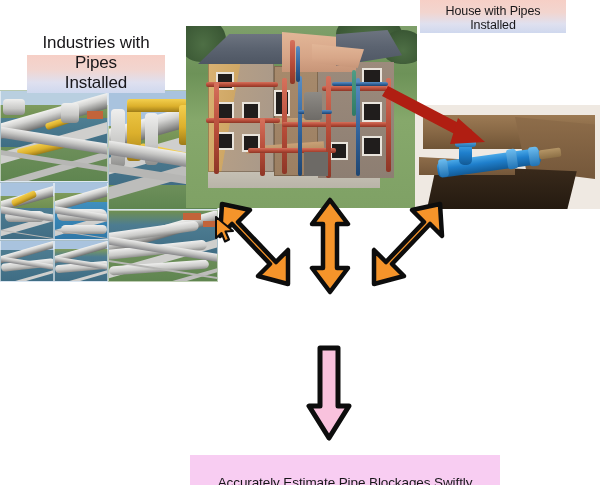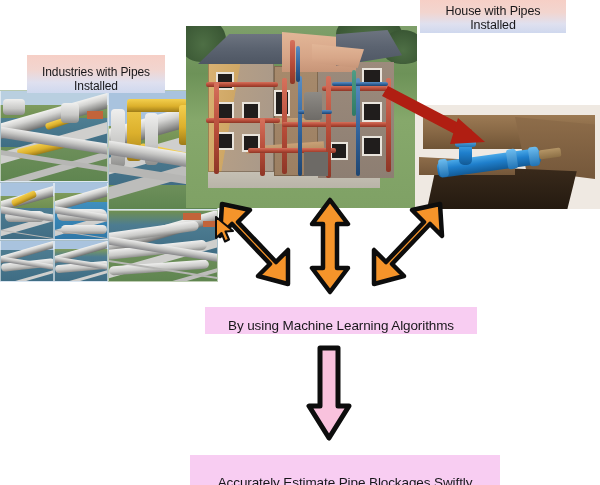--- a/index.html
+++ b/index.html
@@ -310,21 +310,21 @@
     <div class="clog-stub" style="left:124px; top:44px; width:22px; height:9px; transform:rotate(-8deg);"></div>
   </div>
 
   <svg class="arrow-svg" style="left:380px; top:80px;" width="130" height="75" viewBox="0 0 130 75">
     <g>
       <path d="M 8 6 L 92 50 L 86 60 L 2 16 Z" fill="#b01e12"></path>
       <path d="M 78 38 L 105 62 L 70 64 Z" fill="#b01e12"></path>
     </g>
   </svg>
 
-  <div class="label-box label-grad" style="left:27px; top:55px; width:138px; height:38px; font-size:12px;">
+  <div class="label-box label-grad" style="left:27px; top:55px; width:138px; height:38px; font-size:17px;">
     <div>
       <div>Industries with Pipes</div>
       <div>Installed</div>
     </div>
   </div>
 
   <div class="label-box label-grad" style="left:420px; top:0px; width:146px; height:33px; font-size:12.5px;">
     <div>
       <div>House with Pipes</div>
       <div>Installed</div>
@@ -337,23 +337,20 @@
   </svg>
 
   <svg class="arrow-svg" style="left:308px; top:198px;" width="44" height="96" viewBox="0 0 44 96">
     <path d="M 22 2 L 40 26 L 29 26 L 29 70 L 40 70 L 22 94 L 4 70 L 15 70 L 15 26 L 4 26 Z" fill="#f5942a" stroke="#0d0d0d" stroke-width="4.5" stroke-linejoin="round"></path>
   </svg>
 
   <svg class="arrow-svg" style="left:368px; top:200px;" width="78" height="90" viewBox="0 0 78 90">
     <path d="M 72 4 L 44 10 L 56 22 L 18 62 L 6 50 L 6 84 L 36 76 L 24 64 L 62 24 L 74 36 Z" fill="#f5942a" stroke="#0d0d0d" stroke-width="4.5" stroke-linejoin="round"></path>
   </svg>
 
-  <div class="label-box label-pink" style="left:205px; top:307px; width:272px; height:27px; font-size:13.5px;">
-    <span>By using Machine Learning Algorithms</span>
-  </div>
 
   <svg class="arrow-svg" style="left:306px; top:346px;" width="46" height="96" viewBox="0 0 46 96">
     <path d="M 14 2 L 32 2 L 32 60 L 43 60 L 23 92 L 3 60 L 14 60 Z" fill="#f9c2dd" stroke="#0d0d0d" stroke-width="5" stroke-linejoin="round"></path>
   </svg>
 
   <div class="label-box label-pink" style="left:190px; top:455px; width:310px; height:36px; font-size:13.5px;">
     <span>Accurately Estimate Pipe Blockages Swiftly</span>
   </div>
 
   <svg class="cursor" style="left:214px; top:216px;" width="22" height="28" viewBox="0 0 22 28">

